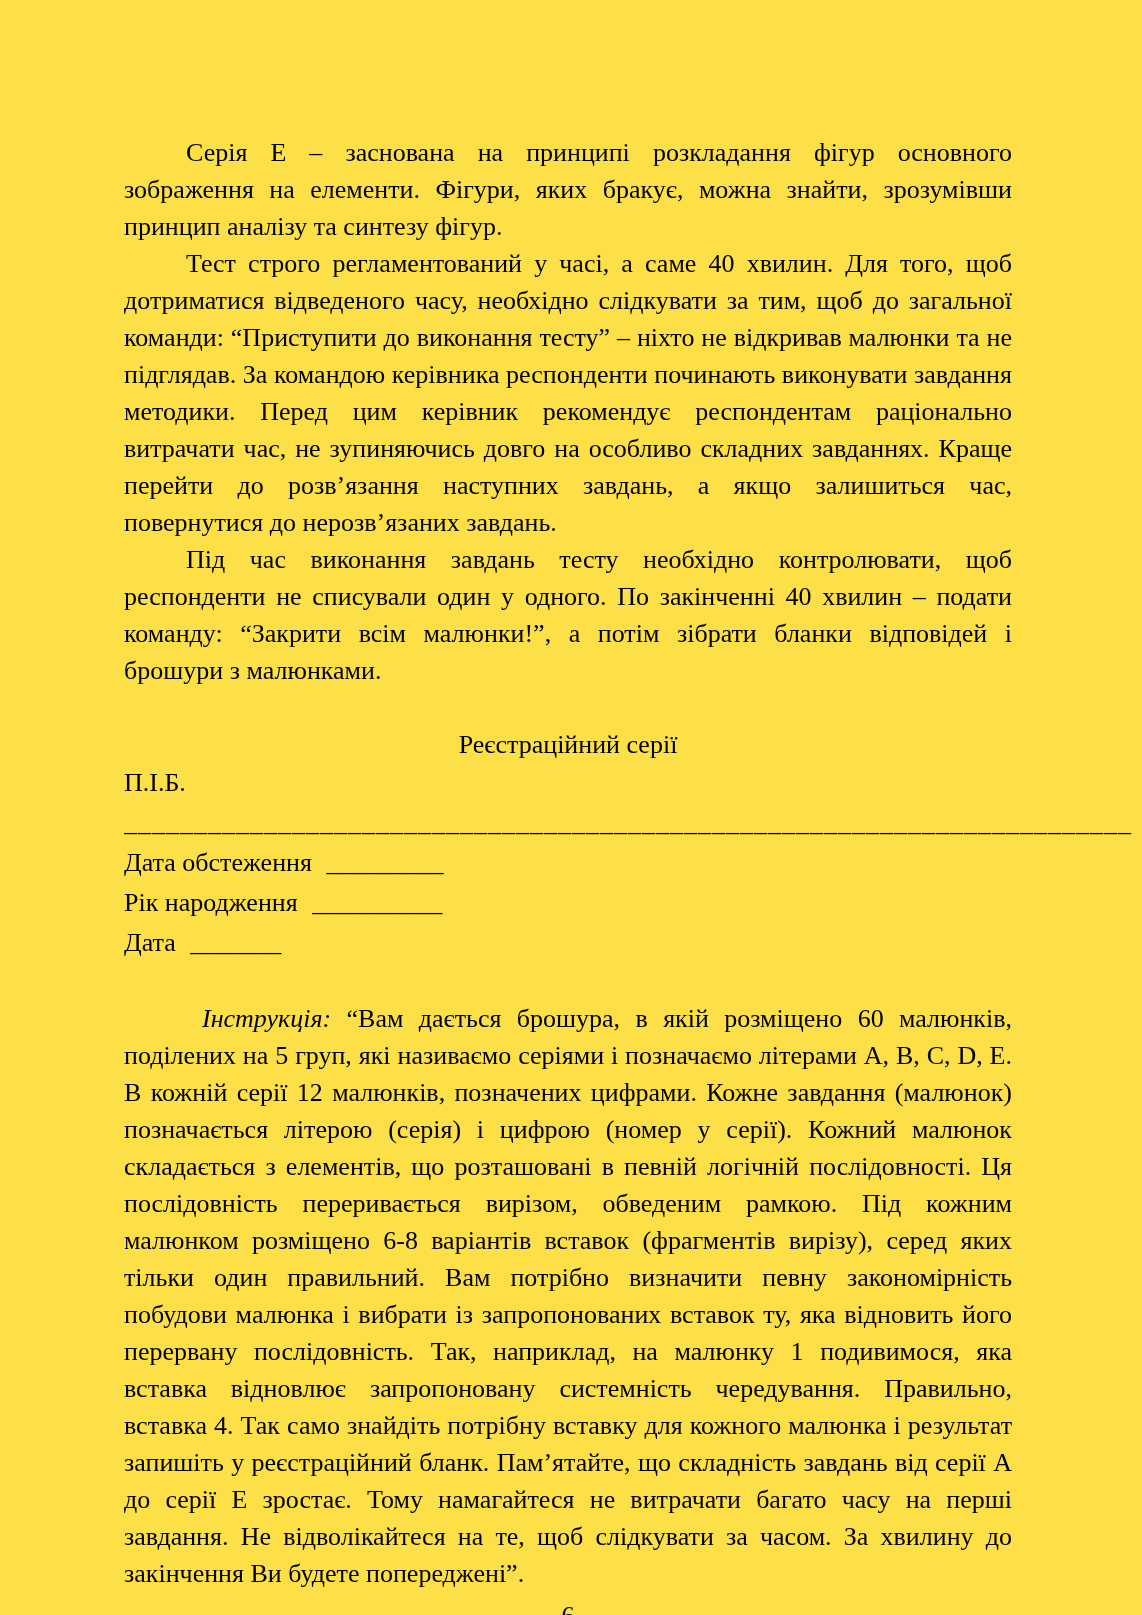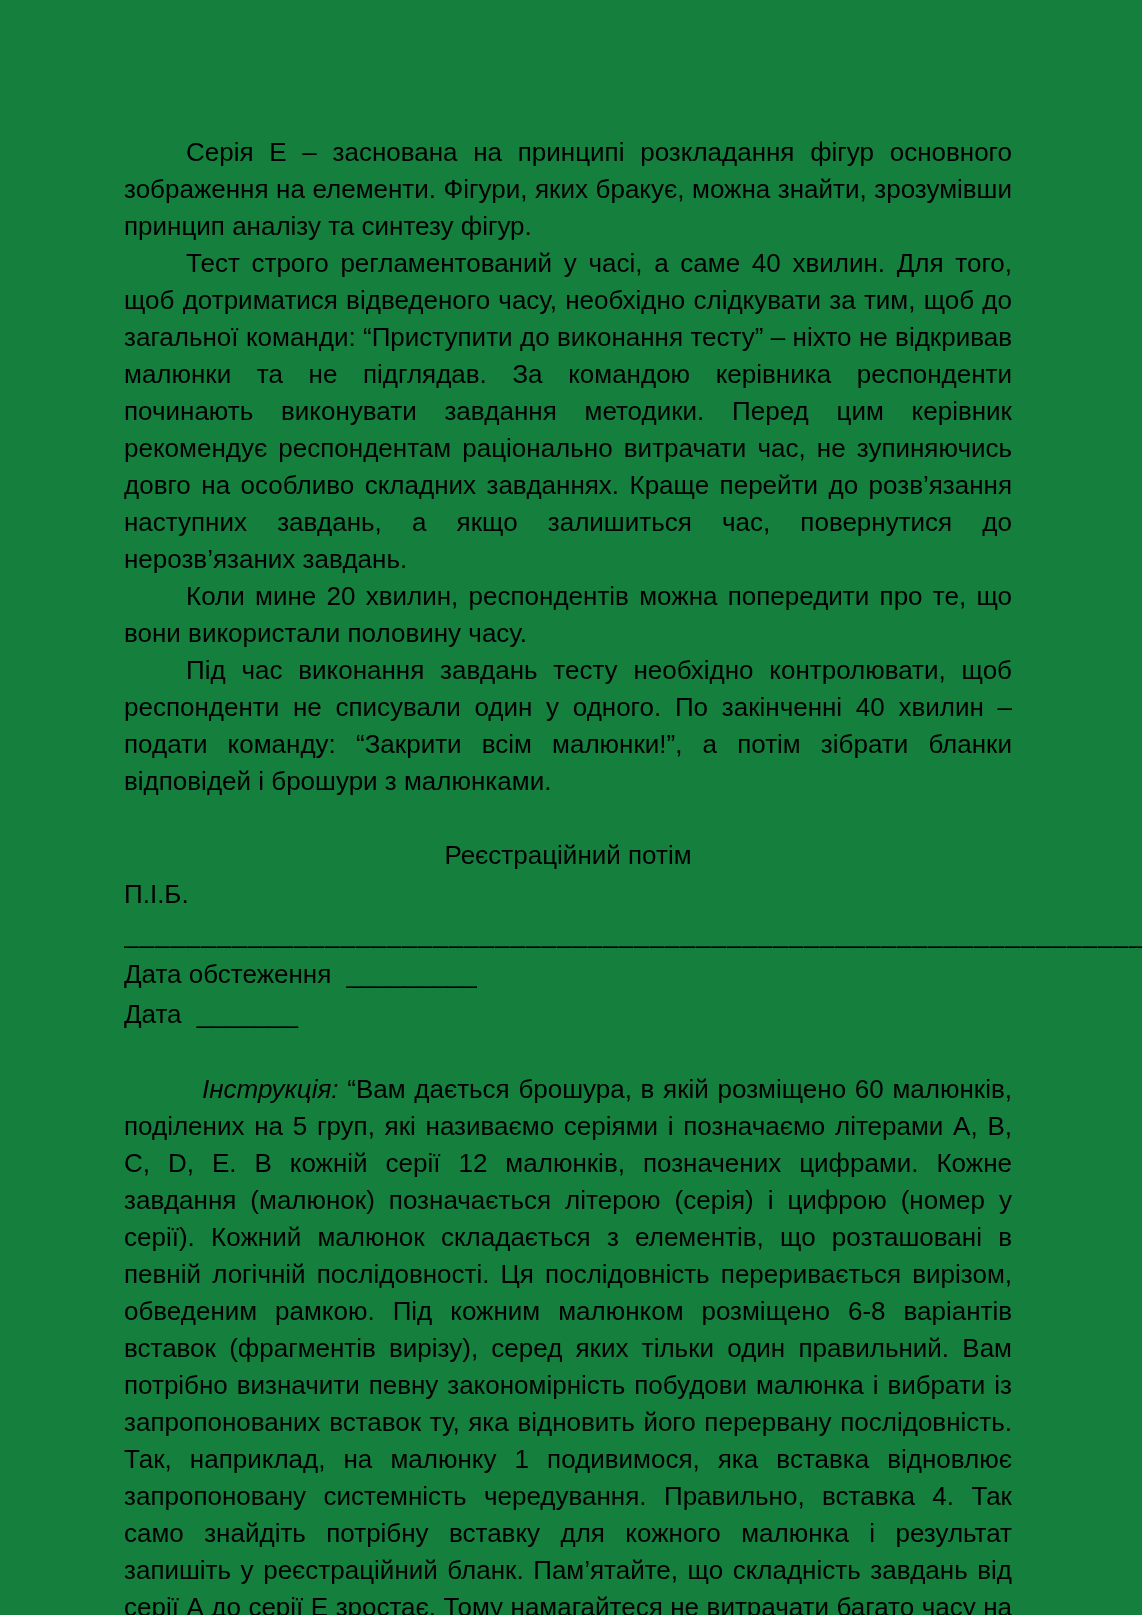--- a/index.html
+++ b/index.html
@@ -4,23 +4,23 @@
 <style>
   html, body {
     margin: 0;
     padding: 0;
     background: #ffffff;
   }
   .page {
     position: relative;
     width: 1142px;
     height: 1615px;
-    background: #15803d;
+    background: #fde047;
     color: #000000;
-    font-family: Liberation Sans, sans-serif;
+    font-family: Liberation Serif, serif;
     font-size: 26px;
     line-height: 37px;
     box-sizing: border-box;
     padding: 134px 130px 0 124px;
     overflow: hidden;
   }
   .para {
     margin: 0;
     text-align: justify;
     text-indent: 62px;
@@ -69,35 +69,38 @@
 </style>
 </head>
 <body>
 
 <div class="page">
 
   <p class="para">Серія Е – заснована на принципі розкладання фігур основного зображення на елементи. Фігури, яких бракує, можна знайти, зрозумівши принцип аналізу та синтезу фігур.</p>
 
   <p class="para">Тест строго регламентований у часі, а саме 40 хвилин. Для того, щоб дотриматися відведеного часу, необхідно слідкувати за тим, щоб до загальної команди: “Приступити до виконання тесту” – ніхто не відкривав малюнки та не підглядав. За командою керівника респонденти починають виконувати завдання методики. Перед цим керівник рекомендує респондентам раціонально витрачати час, не зупиняючись довго на особливо складних завданнях. Краще перейти до розв’язання наступних завдань, а якщо залишиться час, повернутися до нерозв’язаних завдань.</p>
 
-  <p class="para">Коли мине 20 хвилин, респондентів можна попередити про те, що вони використали половину часу.</p>
 
   <p class="para">Під час виконання завдань тесту необхідно контролювати, щоб респонденти не списували один у одного. По закінченні 40 хвилин – подати команду: “Закрити всім малюнки!”, а потім зібрати бланки відповідей і брошури з малюнками.</p>
 
-  <h2 class="form-heading">Реєстраційний потім</h2>
+  <h2 class="form-heading">Реєстраційний серії</h2>
 
   <div class="form-line">
     <span class="label">П.І.Б.</span>
     <span class="rule-fill">________________________________________________________________________</span>
   </div>
 
   <div class="form-line fields-row">
     <span class="field-group">
       <span class="label">Дата обстеження</span>
       <span>_________</span>
+    </span>
+    <span class="field-group">
+      <span class="label">Рік народження</span>
+      <span>__________</span>
     </span>
     <span class="field-group">
       <span class="label">Дата</span>
       <span>_______</span>
     </span>
   </div>
 
   <p class="para instruction">
     <em>Інструкція:</em><span> “Вам дається брошура, в якій розміщено 60 малюнків, поділених на 5 груп, які називаємо серіями і позначаємо літерами А, В, С, D, Е. В кожній серії 12 малюнків, позначених цифрами. Кожне завдання (малюнок) позначається літерою (серія) і цифрою (номер у серії). Кожний малюнок складається з елементів, що розташовані в певній логічній послідовності. Ця послідовність переривається вирізом, обведеним рамкою. Під кожним малюнком розміщено 6-8 варіантів вставок (фрагментів вирізу), серед яких тільки один правильний. Вам потрібно визначити певну закономірність побудови малюнка і вибрати із запропонованих вставок ту, яка відновить його перервану послідовність. Так, наприклад, на малюнку 1 подивимося, яка вставка відновлює запропоновану системність чередування. Правильно, вставка 4. Так само знайдіть потрібну вставку для кожного малюнка і результат запишіть у реєстраційний бланк. Пам’ятайте, що складність завдань від серії А до серії Е зростає. Тому намагайтеся не витрачати багато часу на перші завдання. Не відволікайтеся на те, щоб слідкувати за часом. За хвилину до закінчення Ви будете попереджені”.</span>
   </p>

